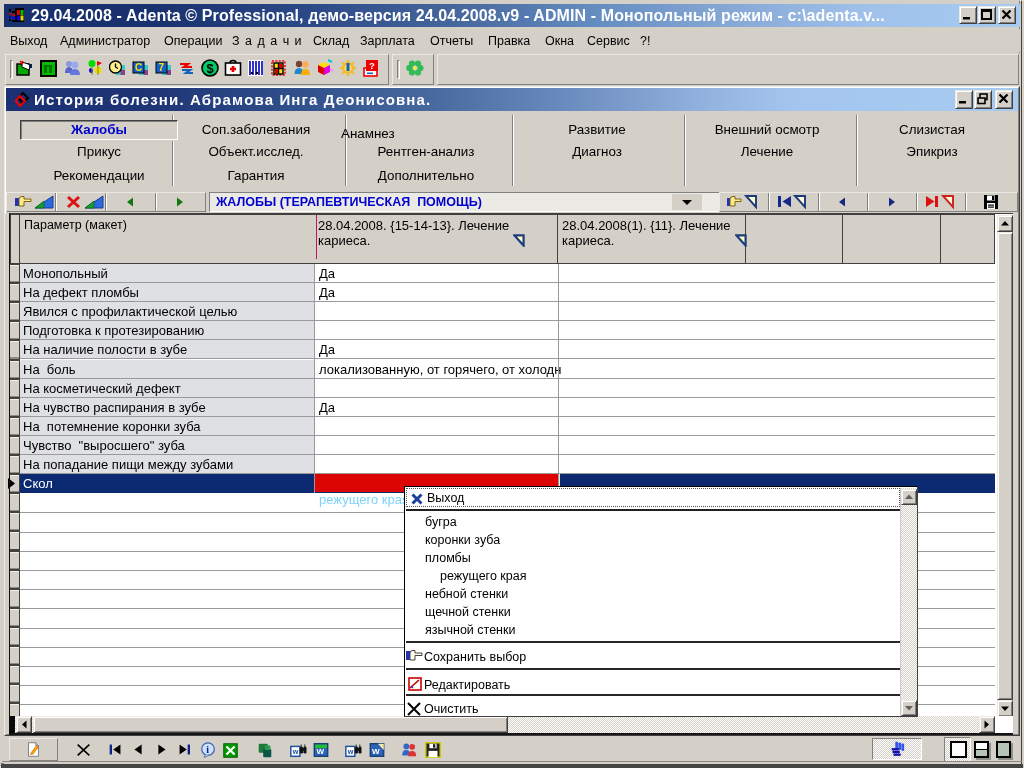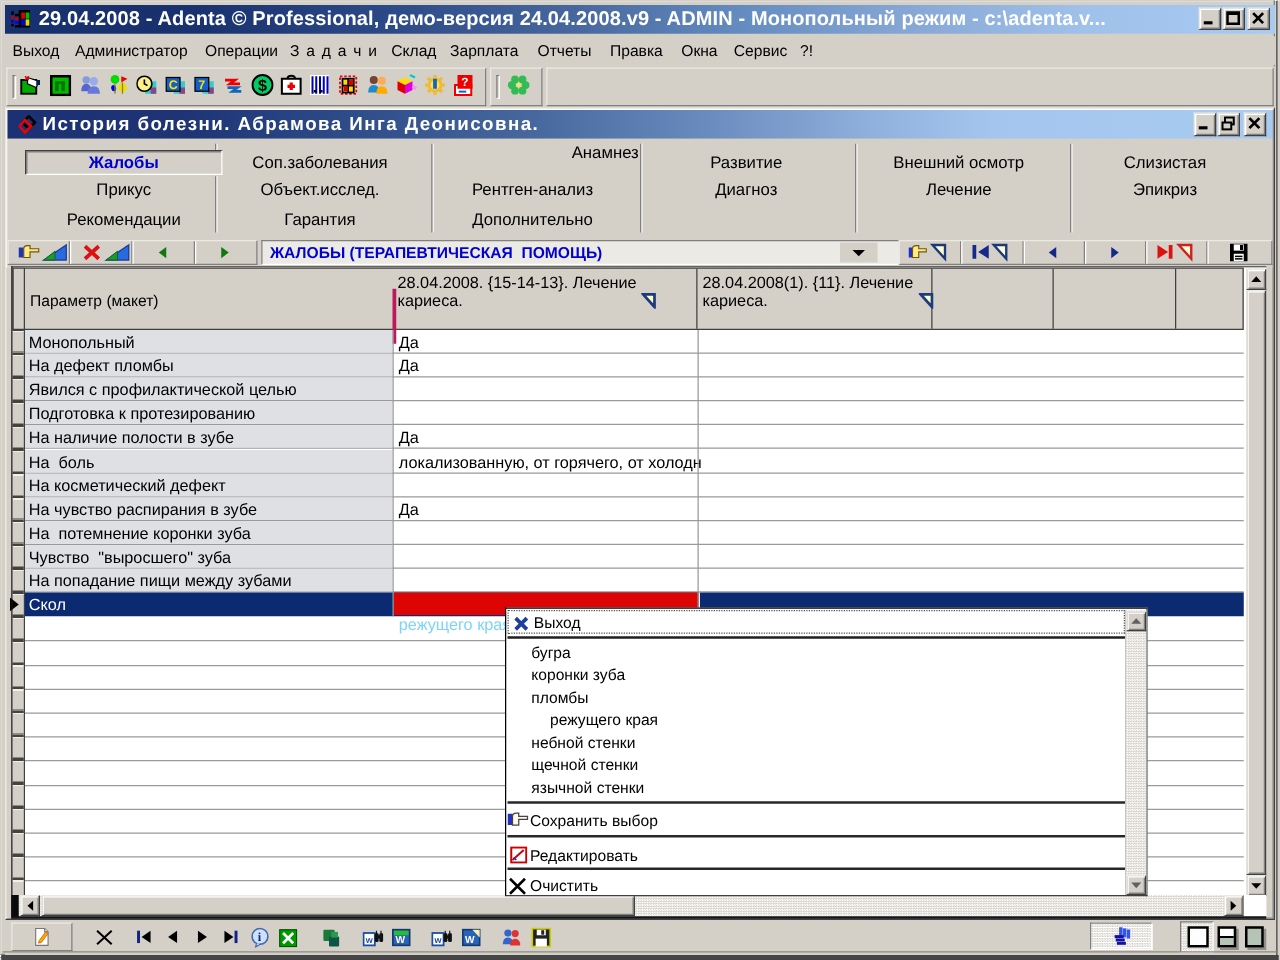--- a/index.html
+++ b/index.html
@@ -219,21 +219,21 @@
   <div class="abs" style="left:166px;top:4px;width:2px;height:71px;border-left:1px solid #808080;border-right:1px solid #fff;"></div>
   <div class="abs" style="left:339px;top:4px;width:2px;height:71px;border-left:1px solid #808080;border-right:1px solid #fff;"></div>
   <div class="abs" style="left:506px;top:4px;width:2px;height:71px;border-left:1px solid #808080;border-right:1px solid #fff;"></div>
   <div class="abs" style="left:678px;top:4px;width:2px;height:71px;border-left:1px solid #808080;border-right:1px solid #fff;"></div>
   <div class="abs" style="left:850px;top:4px;width:2px;height:71px;border-left:1px solid #808080;border-right:1px solid #fff;"></div>
 
   <div class="abs" style="left:14px;top:9px;width:158px;height:20px;background:#d4d0c8;border:1px solid #404040;border-bottom-color:#fff;border-right-color:#fff;box-shadow:inset 1px 1px 0 #808080, 1px 1px 0 #d4d0c8;"></div>
   <div class="abs" style="left:14px;top:9px;width:158px;height:20px;line-height:20px;text-align:center;color:#0000d0;font-weight:bold;">Жалобы</div>
 
   <div class="abs" style="left:165px;top:8px;width:170px;height:21px;line-height:21px;text-align:center;">Соп.заболевания</div>
-  <div class="abs" style="left:335px;top:0;width:170px;height:21px;line-height:21px;text-align:right;">Анамнез</div>
+  <div class="abs" style="left:335px;top:12px;width:170px;height:21px;line-height:21px;text-align:left;">Анамнез</div>
   <div class="abs" style="left:506px;top:8px;width:170px;height:21px;line-height:21px;text-align:center;">Развитие</div>
   <div class="abs" style="left:676px;top:8px;width:170px;height:21px;line-height:21px;text-align:center;">Внешний осмотр</div>
   <div class="abs" style="left:846px;top:8px;width:160px;height:21px;line-height:21px;text-align:center;">Слизистая</div>
 
   <div class="abs" style="left:14px;top:30px;width:158px;height:21px;line-height:21px;text-align:center;">Прикус</div>
   <div class="abs" style="left:165px;top:30px;width:170px;height:21px;line-height:21px;text-align:center;">Объект.исслед.</div>
   <div class="abs" style="left:335px;top:30px;width:170px;height:21px;line-height:21px;text-align:center;">Рентген-анализ</div>
   <div class="abs" style="left:506px;top:30px;width:170px;height:21px;line-height:21px;text-align:center;">Диагноз</div>
   <div class="abs" style="left:676px;top:30px;width:170px;height:21px;line-height:21px;text-align:center;">Лечение</div>
   <div class="abs" style="left:846px;top:30px;width:160px;height:21px;line-height:21px;text-align:center;">Эпикриз</div>
@@ -330,21 +330,21 @@
   </div>
 </div>
 
 <div class="abs" style="left:9px;top:213px;width:1004px;height:1px;background:#404040;"></div>
 <div class="abs" style="left:9px;top:213px;width:1px;height:521px;background:#101010;z-index:5;"></div>
 <div class="abs" id="grid" style="left:5px;top:214px;width:1008px;height:520px;background:#fff;font-size:12.5px;">
   <div class="abs" style="left:0;top:0;width:4px;height:520px;background:#d4d0c8;"></div>
 
   <div class="abs" style="left:5px;top:0;width:985px;height:50px;background:#d4d0c8;border:1px solid #404040;"></div>
   <div class="abs" style="left:5px;top:0;width:10px;height:50px;background:#d4d0c8;border:1px solid #404040;"></div>
-  <div class="abs" style="left:15px;top:1px;width:297px;height:44px;border-right:3px solid #be185d;margin-top:16px;">
+  <div class="abs" style="left:15px;top:1px;width:297px;height:44px;border-right:1px solid #be185d;">
       <span class="abs" style="left:4px;top:3px;">Параметр (макет)</span>
     </div>
   <div class="abs" style="left:309px;top:1px;width:244px;height:48px;border-right:1px solid #404040;">
       <span class="abs" style="left:4px;top:3px;width:228px;font-size:13px;">28.04.2008. {15-14-13}. Лечение кариеса.</span>
     </div>
   <div class="abs" style="left:553px;top:1px;width:188px;height:48px;border-right:1px solid #404040;">
       <span class="abs" style="left:4px;top:3px;width:182px;font-size:13px;">28.04.2008(1). {11}. Лечение кариеса.</span>
     </div>
   <div class="abs" style="left:741px;top:1px;width:97px;height:48px;border-right:1px solid #404040;"></div>
   <div class="abs" style="left:838px;top:1px;width:98px;height:48px;border-right:1px solid #404040;"></div>

